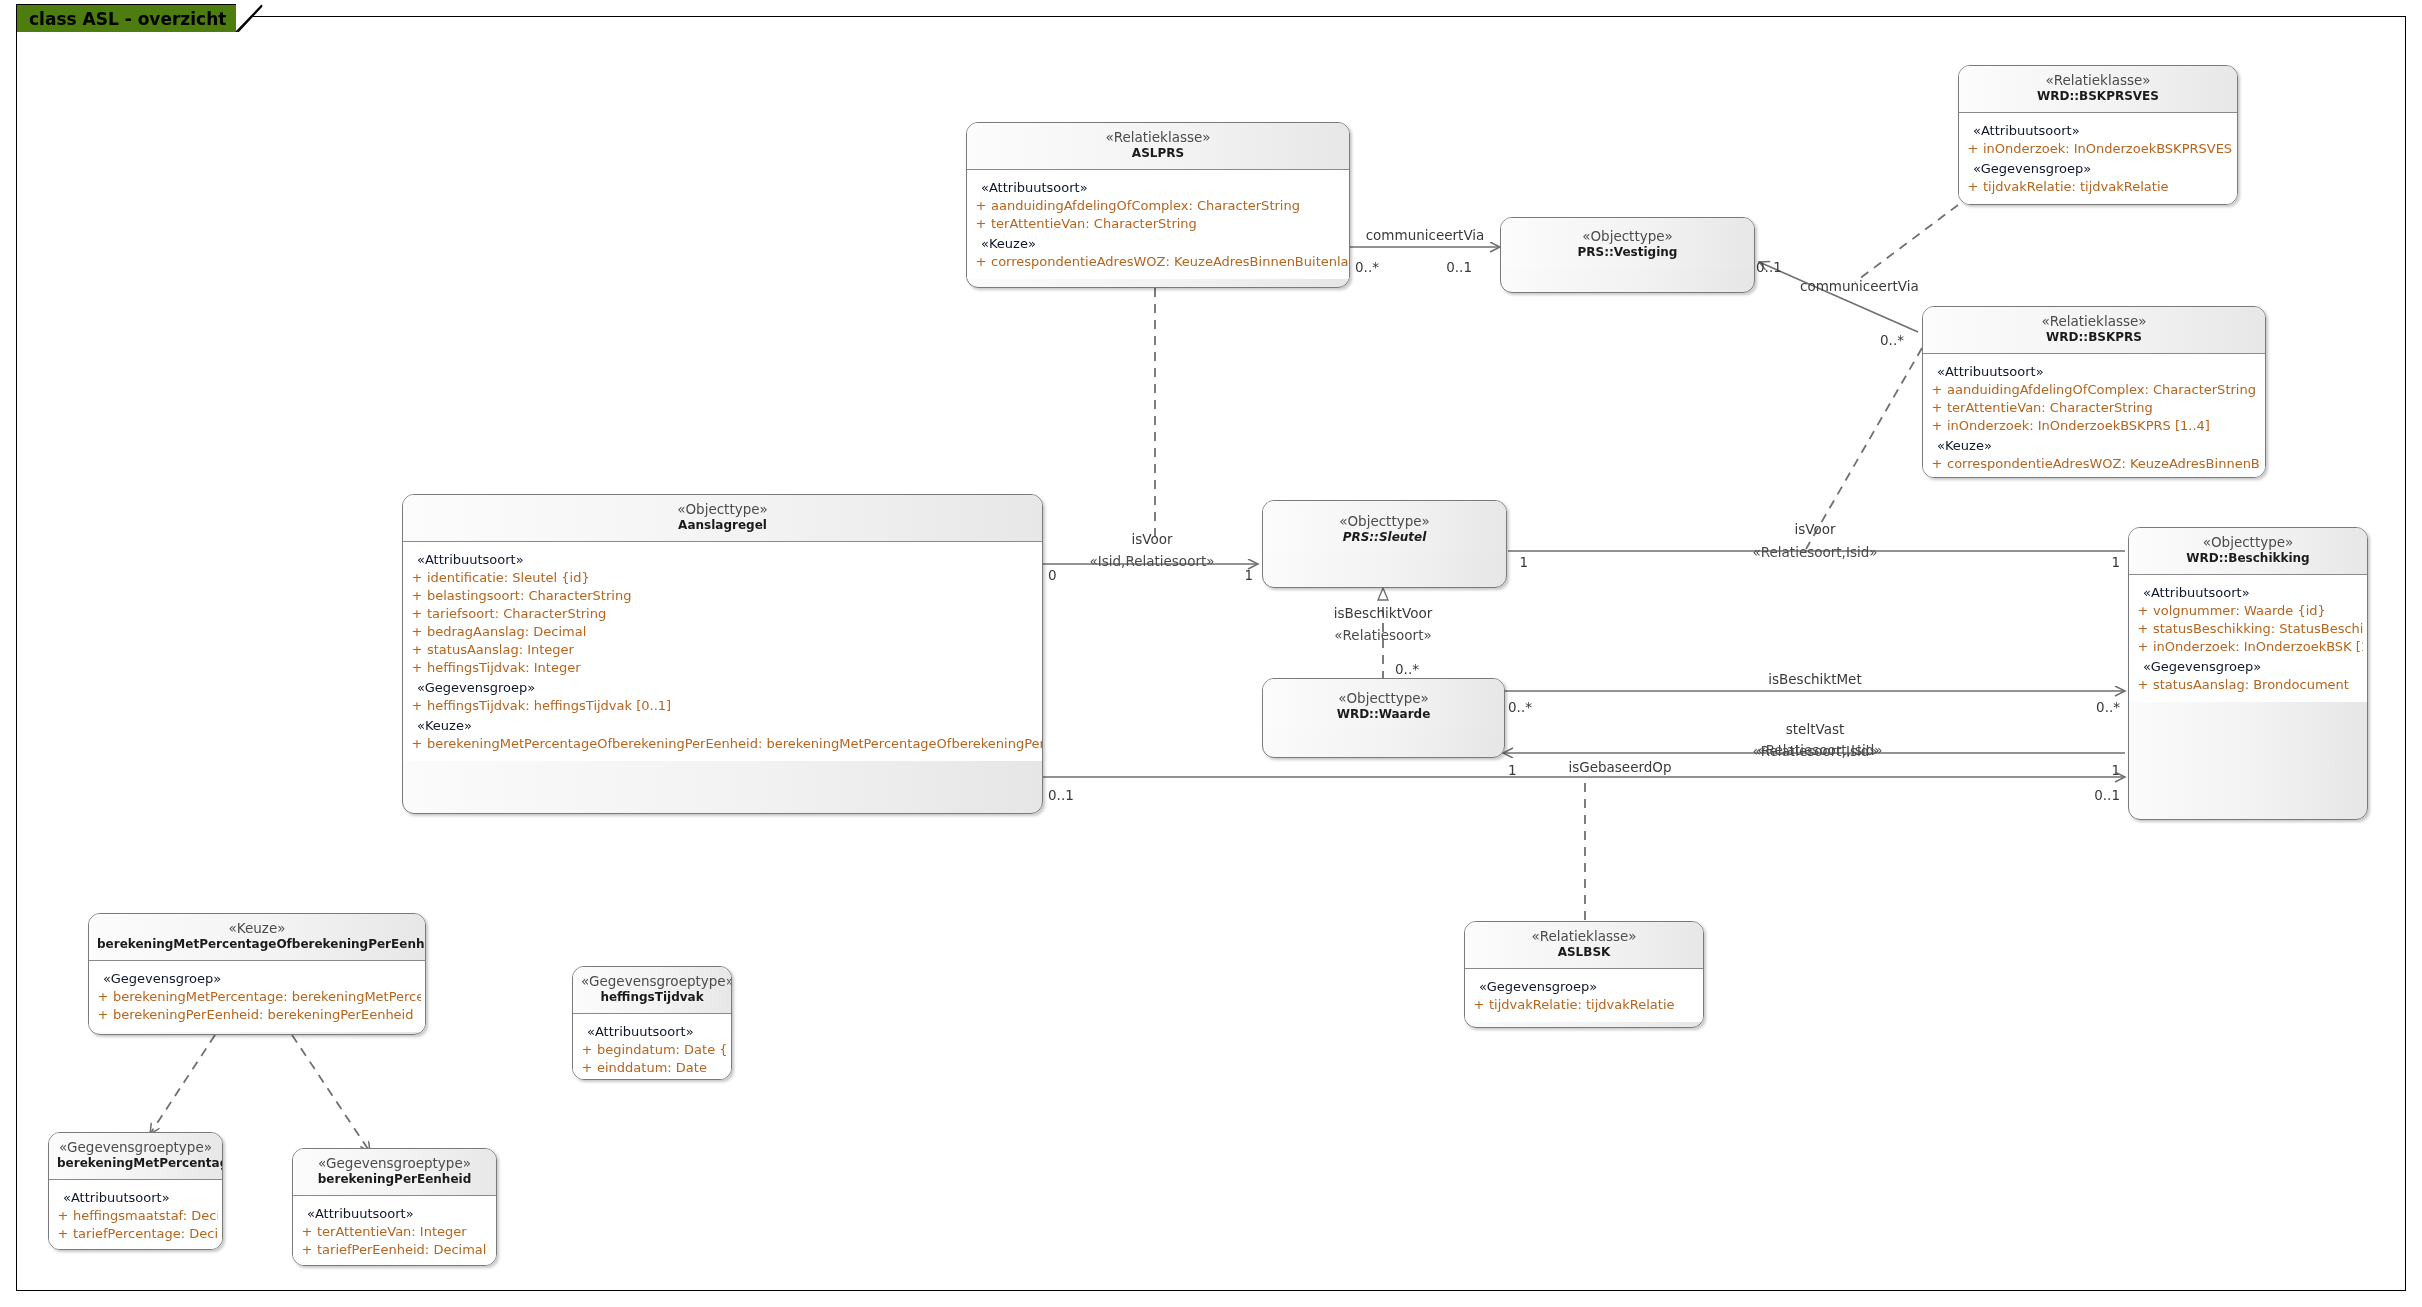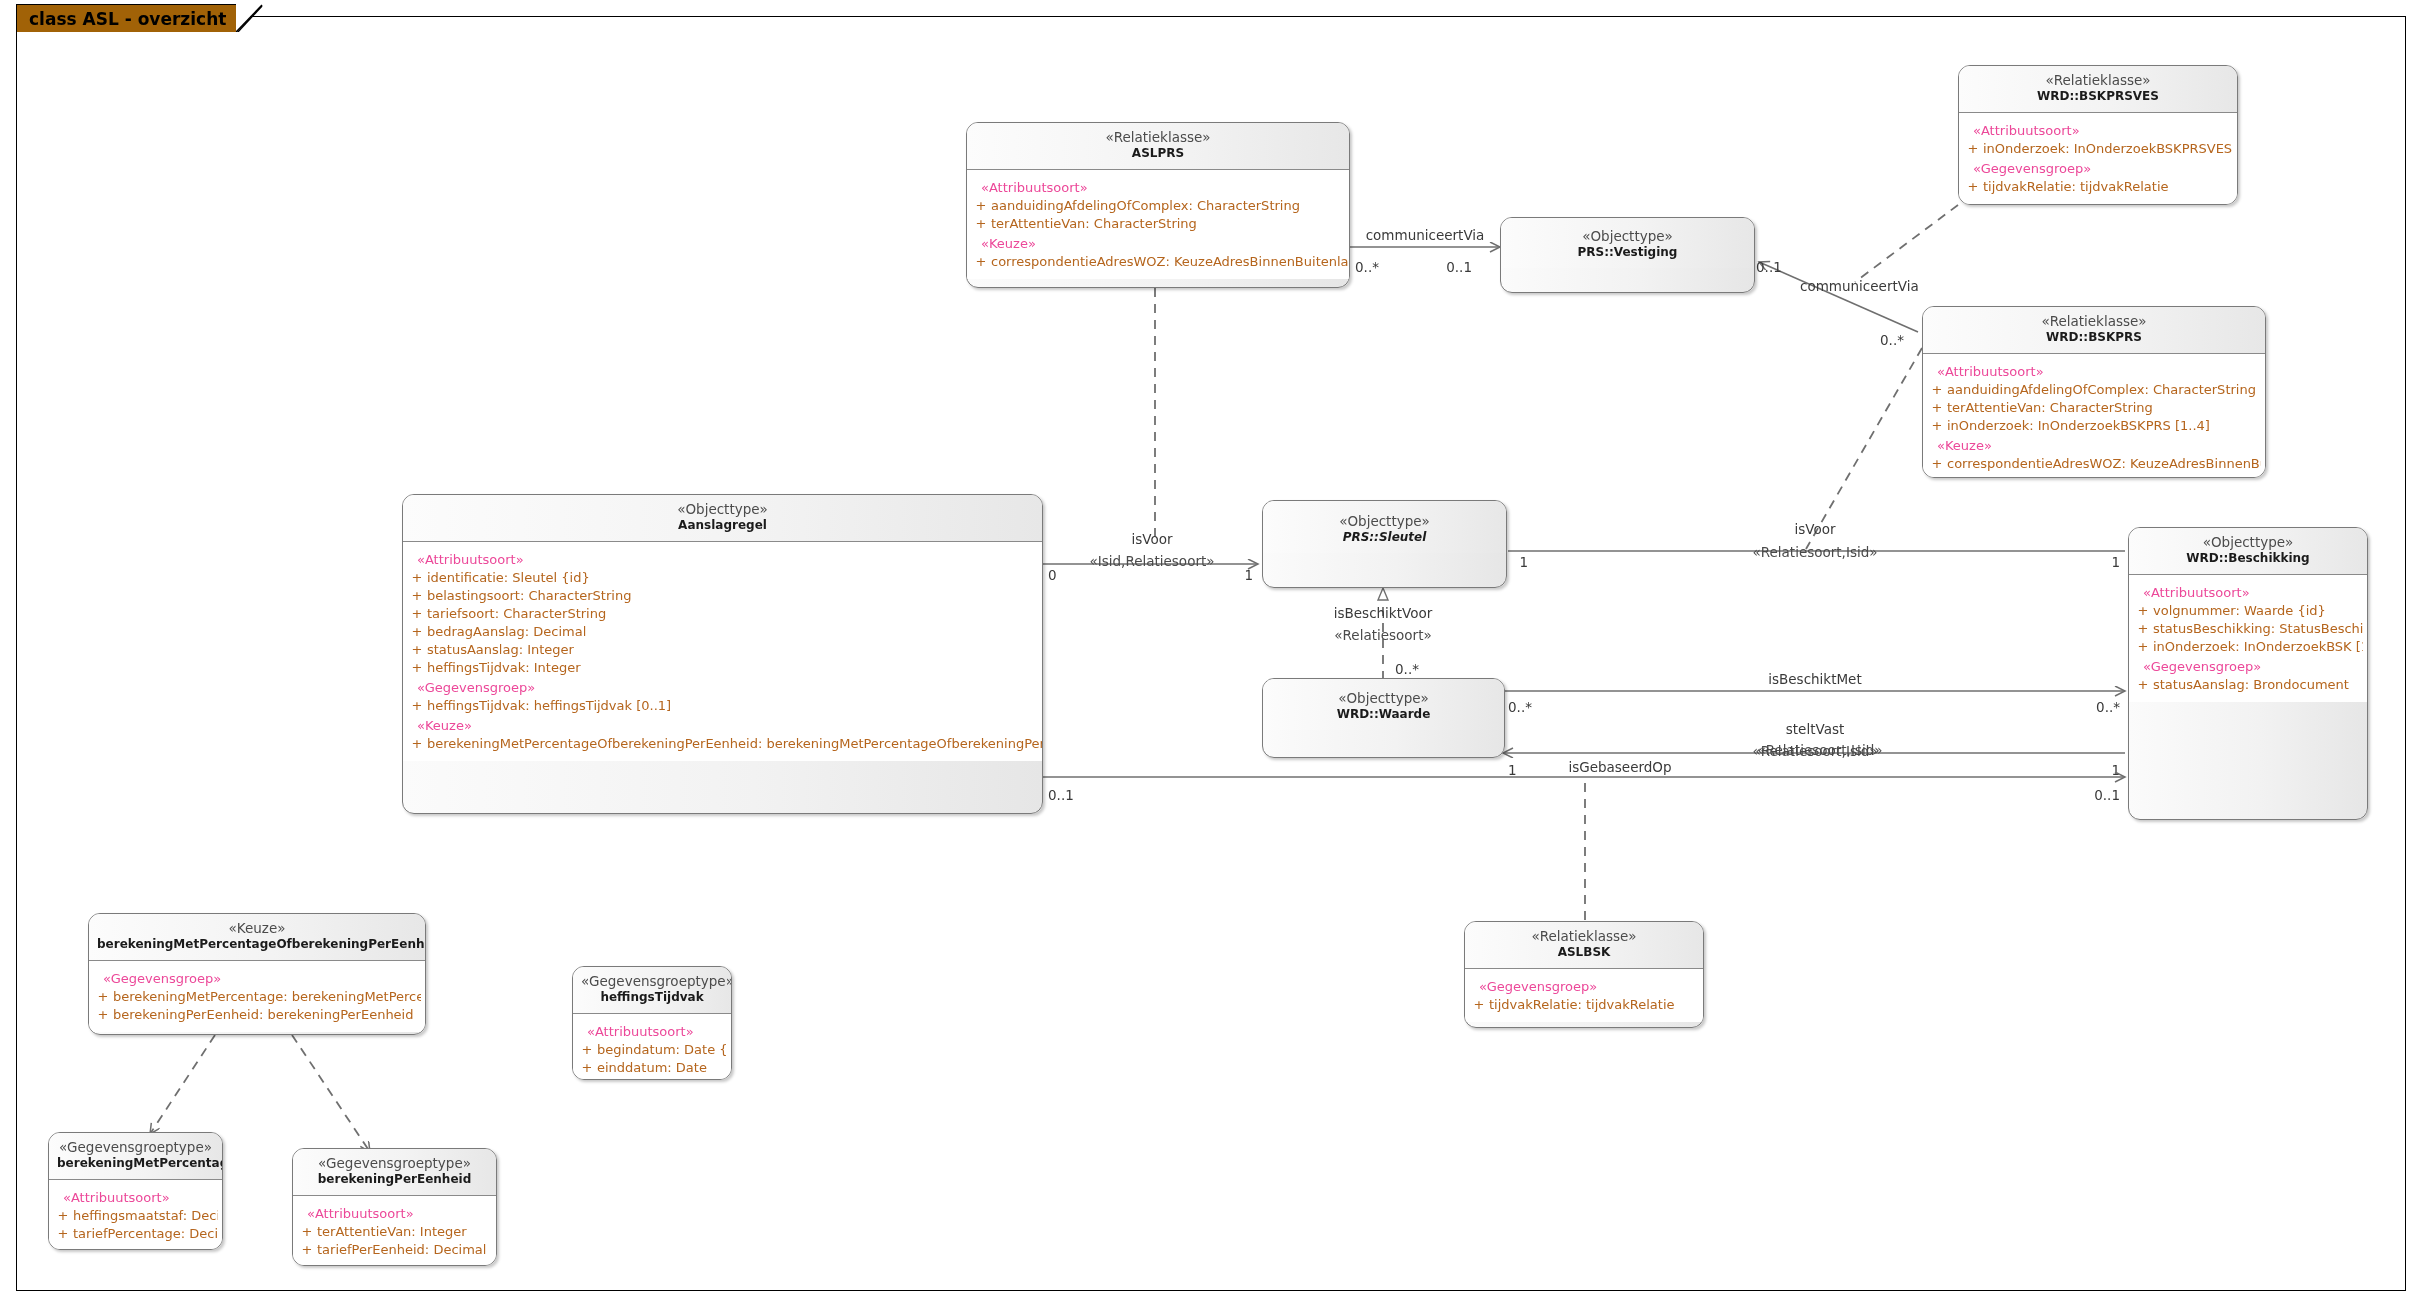--- a/index.html
+++ b/index.html
@@ -11,21 +11,21 @@
   
   #frame{
     position:absolute;left:16px;top:16px;
     width:2390px;height:1275px;
     border:1.5px solid #000;
     box-sizing:border-box;
     background:#fff;
   }
   #frame-tab{
     position:absolute;left:16px;top:4px;height:28px;
-    border:1.5px solid #000;border-bottom:none;background:#a16207;
+    border:1.5px solid #000;border-bottom:none;background:#4d7c0f;
     box-sizing:border-box;z-index:6;
     display:flex;align-items:center;
     padding:0 10px 0 12px;
   }
   #frame-tab .tab-label{
     font-size:17px;font-weight:bold;color:#000;white-space:nowrap;
     line-height:28px;
   }
   #frame-tab-slant{
     position:absolute;top:4px;height:28px;width:28px;z-index:6;
@@ -63,21 +63,21 @@
     font-size:12px;font-weight:bold;color:#1b1b1b;line-height:17px;white-space:nowrap;
   }
   .cname.ital{font-style:italic;}
   .cls-body{
     border-top:1.3px solid #8a8a8a;
     background:#ffffff;
     padding:7px 4px 8px 4px;
     flex:1;
   }
   .grp{
-    font-size:13px;color:#ec4899;padding:3px 0 1px 10px;line-height:16px;white-space:nowrap;
+    font-size:13px;color:#0f172a;padding:3px 0 1px 10px;line-height:16px;white-space:nowrap;
   }
   .attr{
     display:flex;align-items:baseline;line-height:16px;padding:1px 0 1px 0;white-space:nowrap;
   }
   .attr .vis{
     color:#b5651d;font-size:13px;width:20px;text-align:center;flex:0 0 20px;
   }
   .attr .txt{
     color:#b5651d;font-size:13px;
   }

